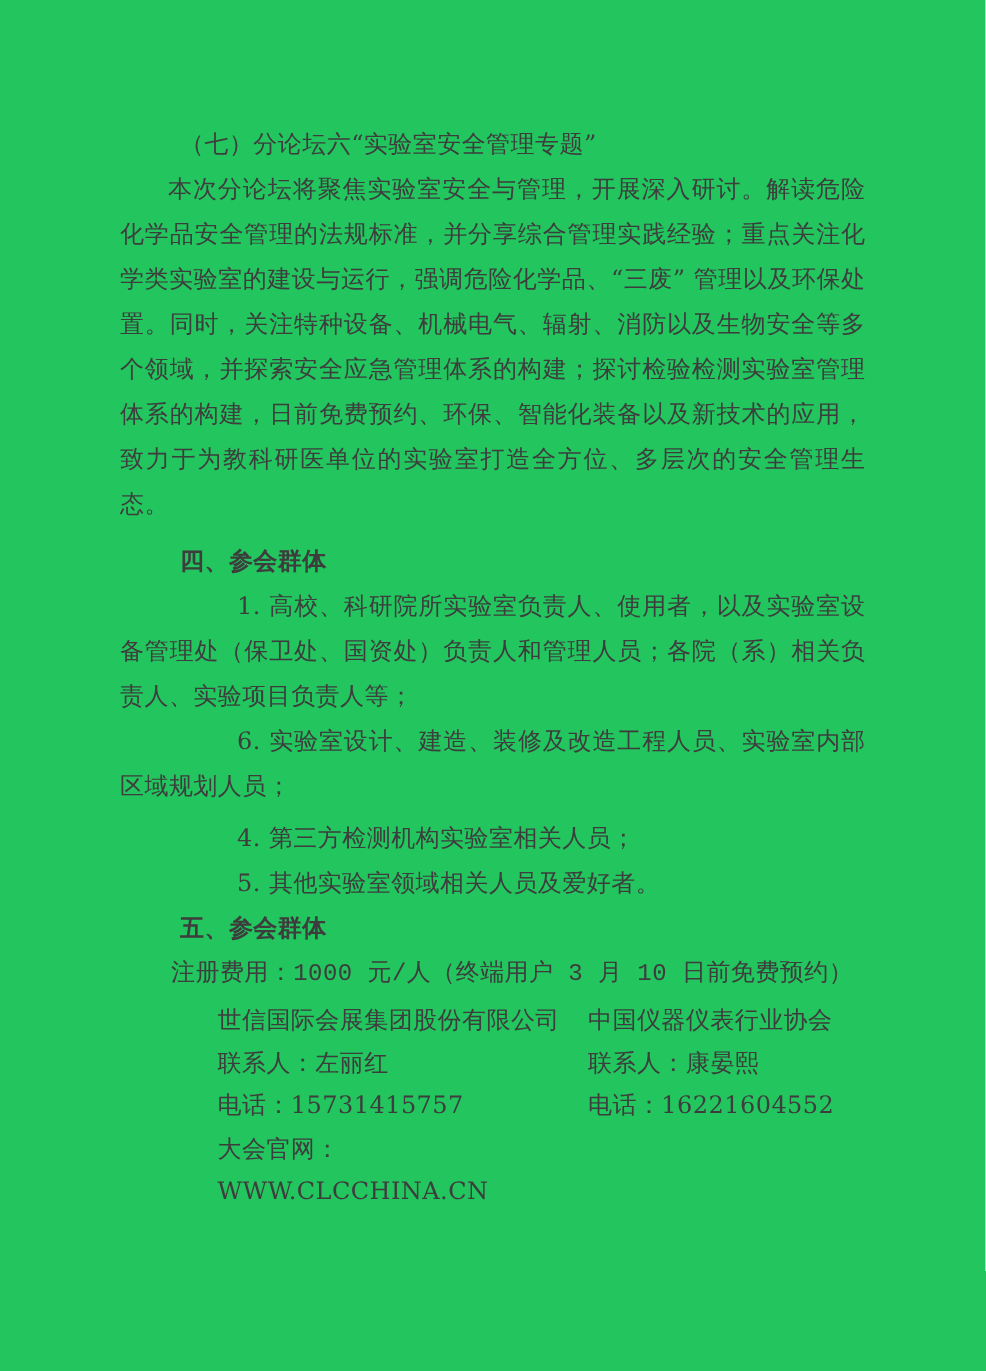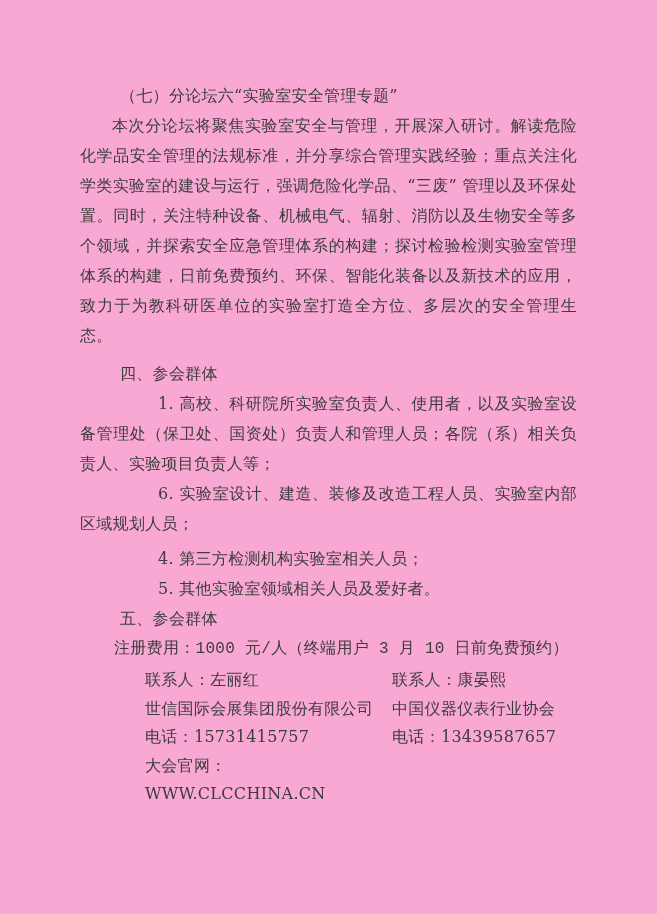--- a/index.html
+++ b/index.html
@@ -4,21 +4,21 @@
 <style>
   html, body {
     margin: 0;
     padding: 0;
     background: #ffffff;
   }
   .page {
     position: relative;
     width: 657px;
     height: 914px;
-    background: #f9a8d4;
+    background: #22c55e;
     overflow: hidden;
     font-family: "DejaVu Serif", "Liberation Serif", serif;
   }
   .content {
     position: absolute;
     left: 80px;
     top: 81px;
     width: 497px;
     font-size: 16px;
     line-height: 30px;
@@ -30,21 +30,21 @@
     padding: 0;
   }
   .heading7 {
     text-indent: 40px;
   }
   .para {
     text-align: justify;
     text-indent: 32px;
   }
   .section-heading {
-    font-weight: normal;
+    font-weight: bold;
     text-indent: 40px;
   }
   .item {
     text-align: justify;
     text-indent: 78px;
   }
   .fee {
     text-indent: 34px;
     font-family: Liberation Mono, monospace;
   }
@@ -87,30 +87,30 @@
 
     <p class="item">5. 其他实验室领域相关人员及爱好者。</p>
 
     <p class="section-heading">五、参会群体</p>
 
     <p class="fee">注册费用：1000 元/人（终端用户 3 月 10 日前免费预约）</p>
 
 
     <div class="contact">
       <div class="contact-row">
+        <span class="contact-left">世信国际会展集团股份有限公司</span>
+        <span class="contact-right">中国仪器仪表行业协会</span>
+      </div>
+      <div class="contact-row">
         <span class="contact-left">联系人：左丽红</span>
         <span class="contact-right">联系人：康晏熙</span>
       </div>
       <div class="contact-row">
-        <span class="contact-left">世信国际会展集团股份有限公司</span>
-        <span class="contact-right">中国仪器仪表行业协会</span>
-      </div>
-      <div class="contact-row">
         <span class="contact-left">电话：15731415757</span>
-        <span class="contact-right">电话：13439587657</span>
+        <span class="contact-right">电话：16221604552</span>
       </div>
       <div class="contact-row">
         <span class="contact-left">大会官网：WWW.CLCCHINA.CN</span>
       </div>
     </div>
 
   </div>
 </div>
 
 </body></html>

